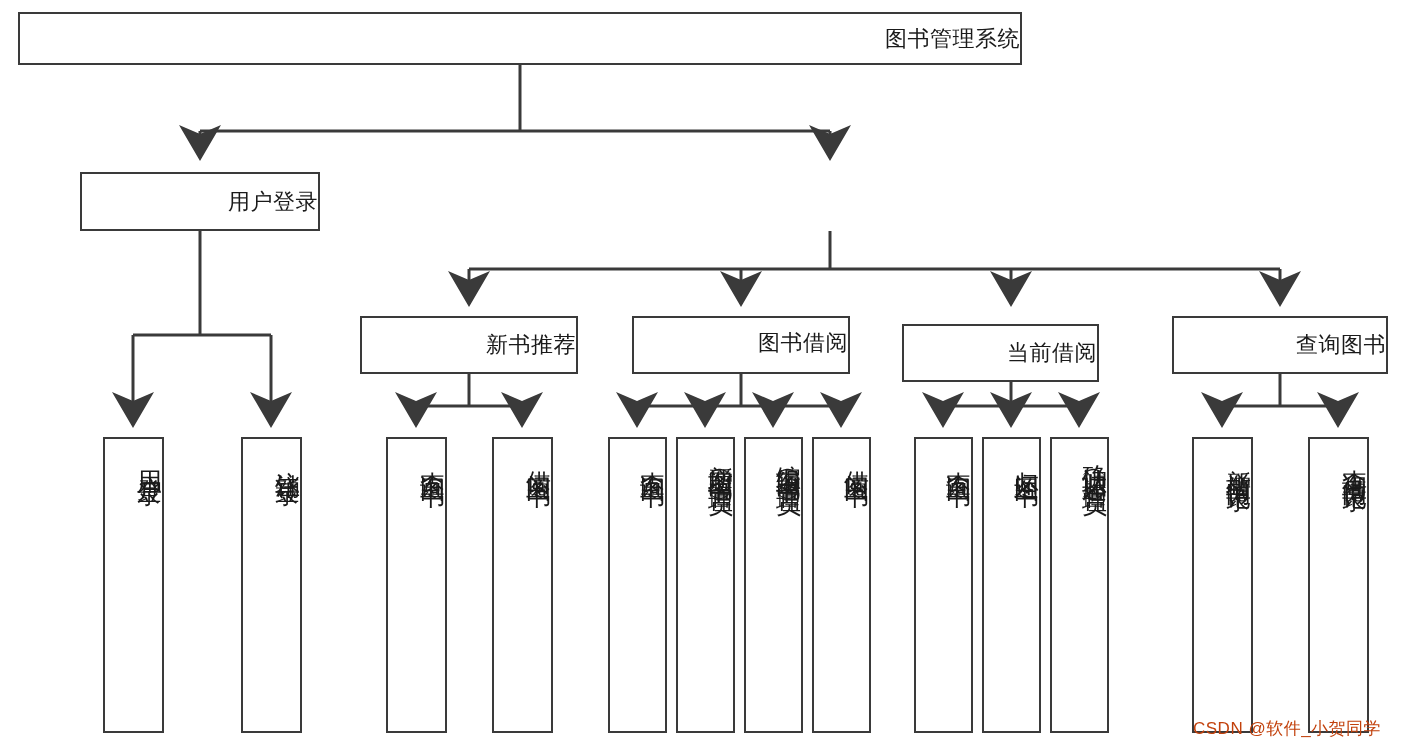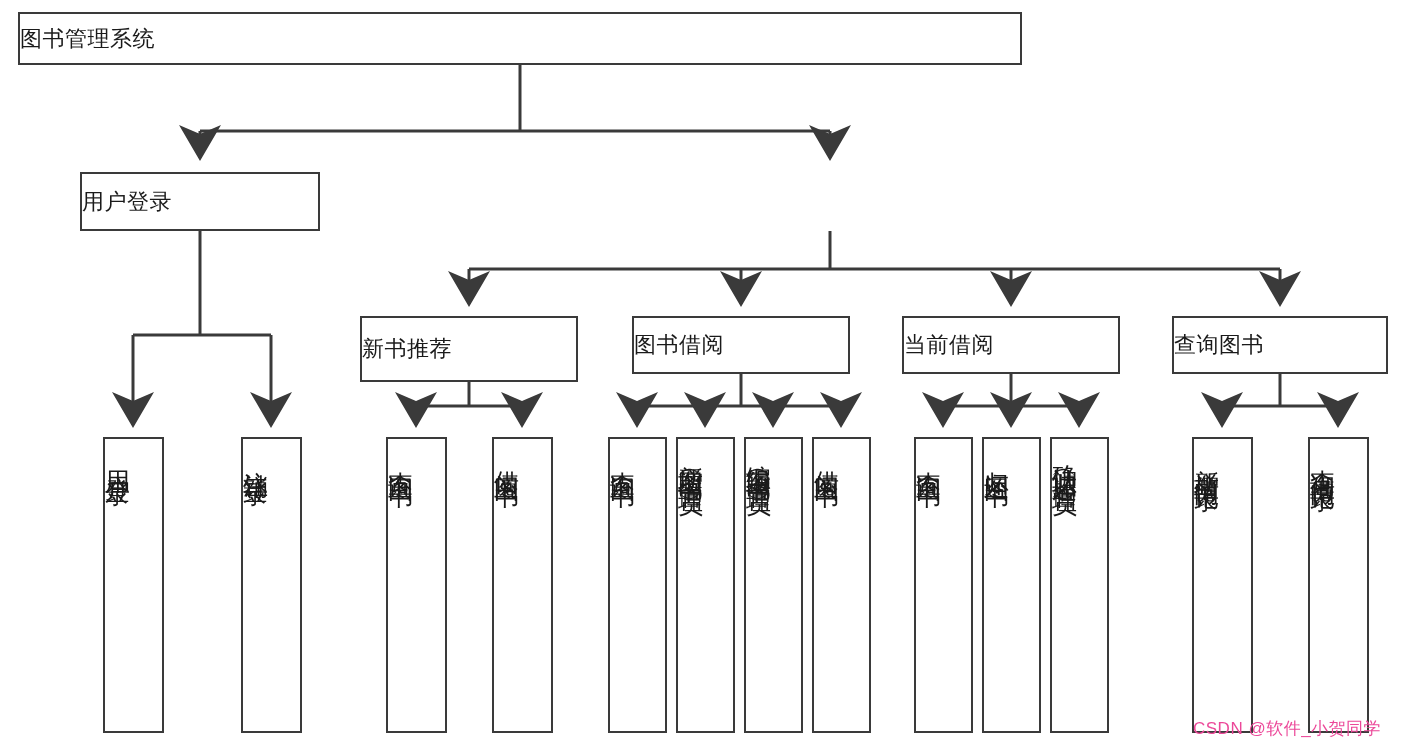--- a/index.html
+++ b/index.html
@@ -26,21 +26,21 @@
     height: 747px;
     pointer-events: none;
   }
   .node {
     position: absolute;
     box-sizing: border-box;
     background: #ffffff;
     border: 2px solid #3a3a3a;
     display: flex;
     align-items: center;
-    justify-content: flex-start;
+    justify-content: flex-end;
     color: #1a1a1a;
   }
   .node-label {
     display: block;
     text-align: center;
     line-height: 1.08;
     white-space: pre;
   }
   
   .node.horiz .node-label {
@@ -60,21 +60,21 @@
     letter-spacing: 4px;
     white-space: normal;
     max-height: 276px;
   }
   .node.vert.tall .node-label {
     max-height: 282px;
   }
   .watermark {
     position: absolute;
     font-size: 17px;
-    color: #ec4899;
+    color: #c2410c;
     white-space: nowrap;
     letter-spacing: 0.5px;
     user-select: none;
   }
 </style>
 </head>
 <body>
 
 <div id="diagram-canvas">
 
@@ -142,29 +142,29 @@
 
   <div class="node horiz" style="left:18px; top:12px; width:1004px; height:53px;">
     <span class="node-label">图书管理系统</span>
   </div>
 
   <div class="node horiz" style="left:80px; top:172px; width:240px; height:59px;">
     <span class="node-label">用户登录</span>
   </div>
 
 
-  <div class="node horiz" style="left:360px; top:316px; width:218px; height:66px;">
+  <div class="node horiz" style="left:360px; top:316px; width:218px; height:58px;">
     <span class="node-label">新书推荐</span>
   </div>
 
-  <div class="node horiz" style="left:632px; top:316px; width:218px; height:58px;">
+  <div class="node horiz" style="left:632px; top:316px; width:218px; height:58px;font-family:Liberation Mono, monospace;">
     <span class="node-label">图书借阅</span>
   </div>
 
-  <div class="node horiz" style="left:902px; top:316px; width:218px; height:58px;">
+  <div class="node horiz" style="left:902px; top:324px; width:197px; height:58px;">
     <span class="node-label">当前借阅</span>
   </div>
 
   <div class="node horiz" style="left:1172px; top:316px; width:216px; height:58px;">
     <span class="node-label">查询图书</span>
   </div>
 
   <div class="node vert" style="left:103px; top:437px; width:61px; height:296px;">
     <span class="node-label">用户登录</span>
   </div>

